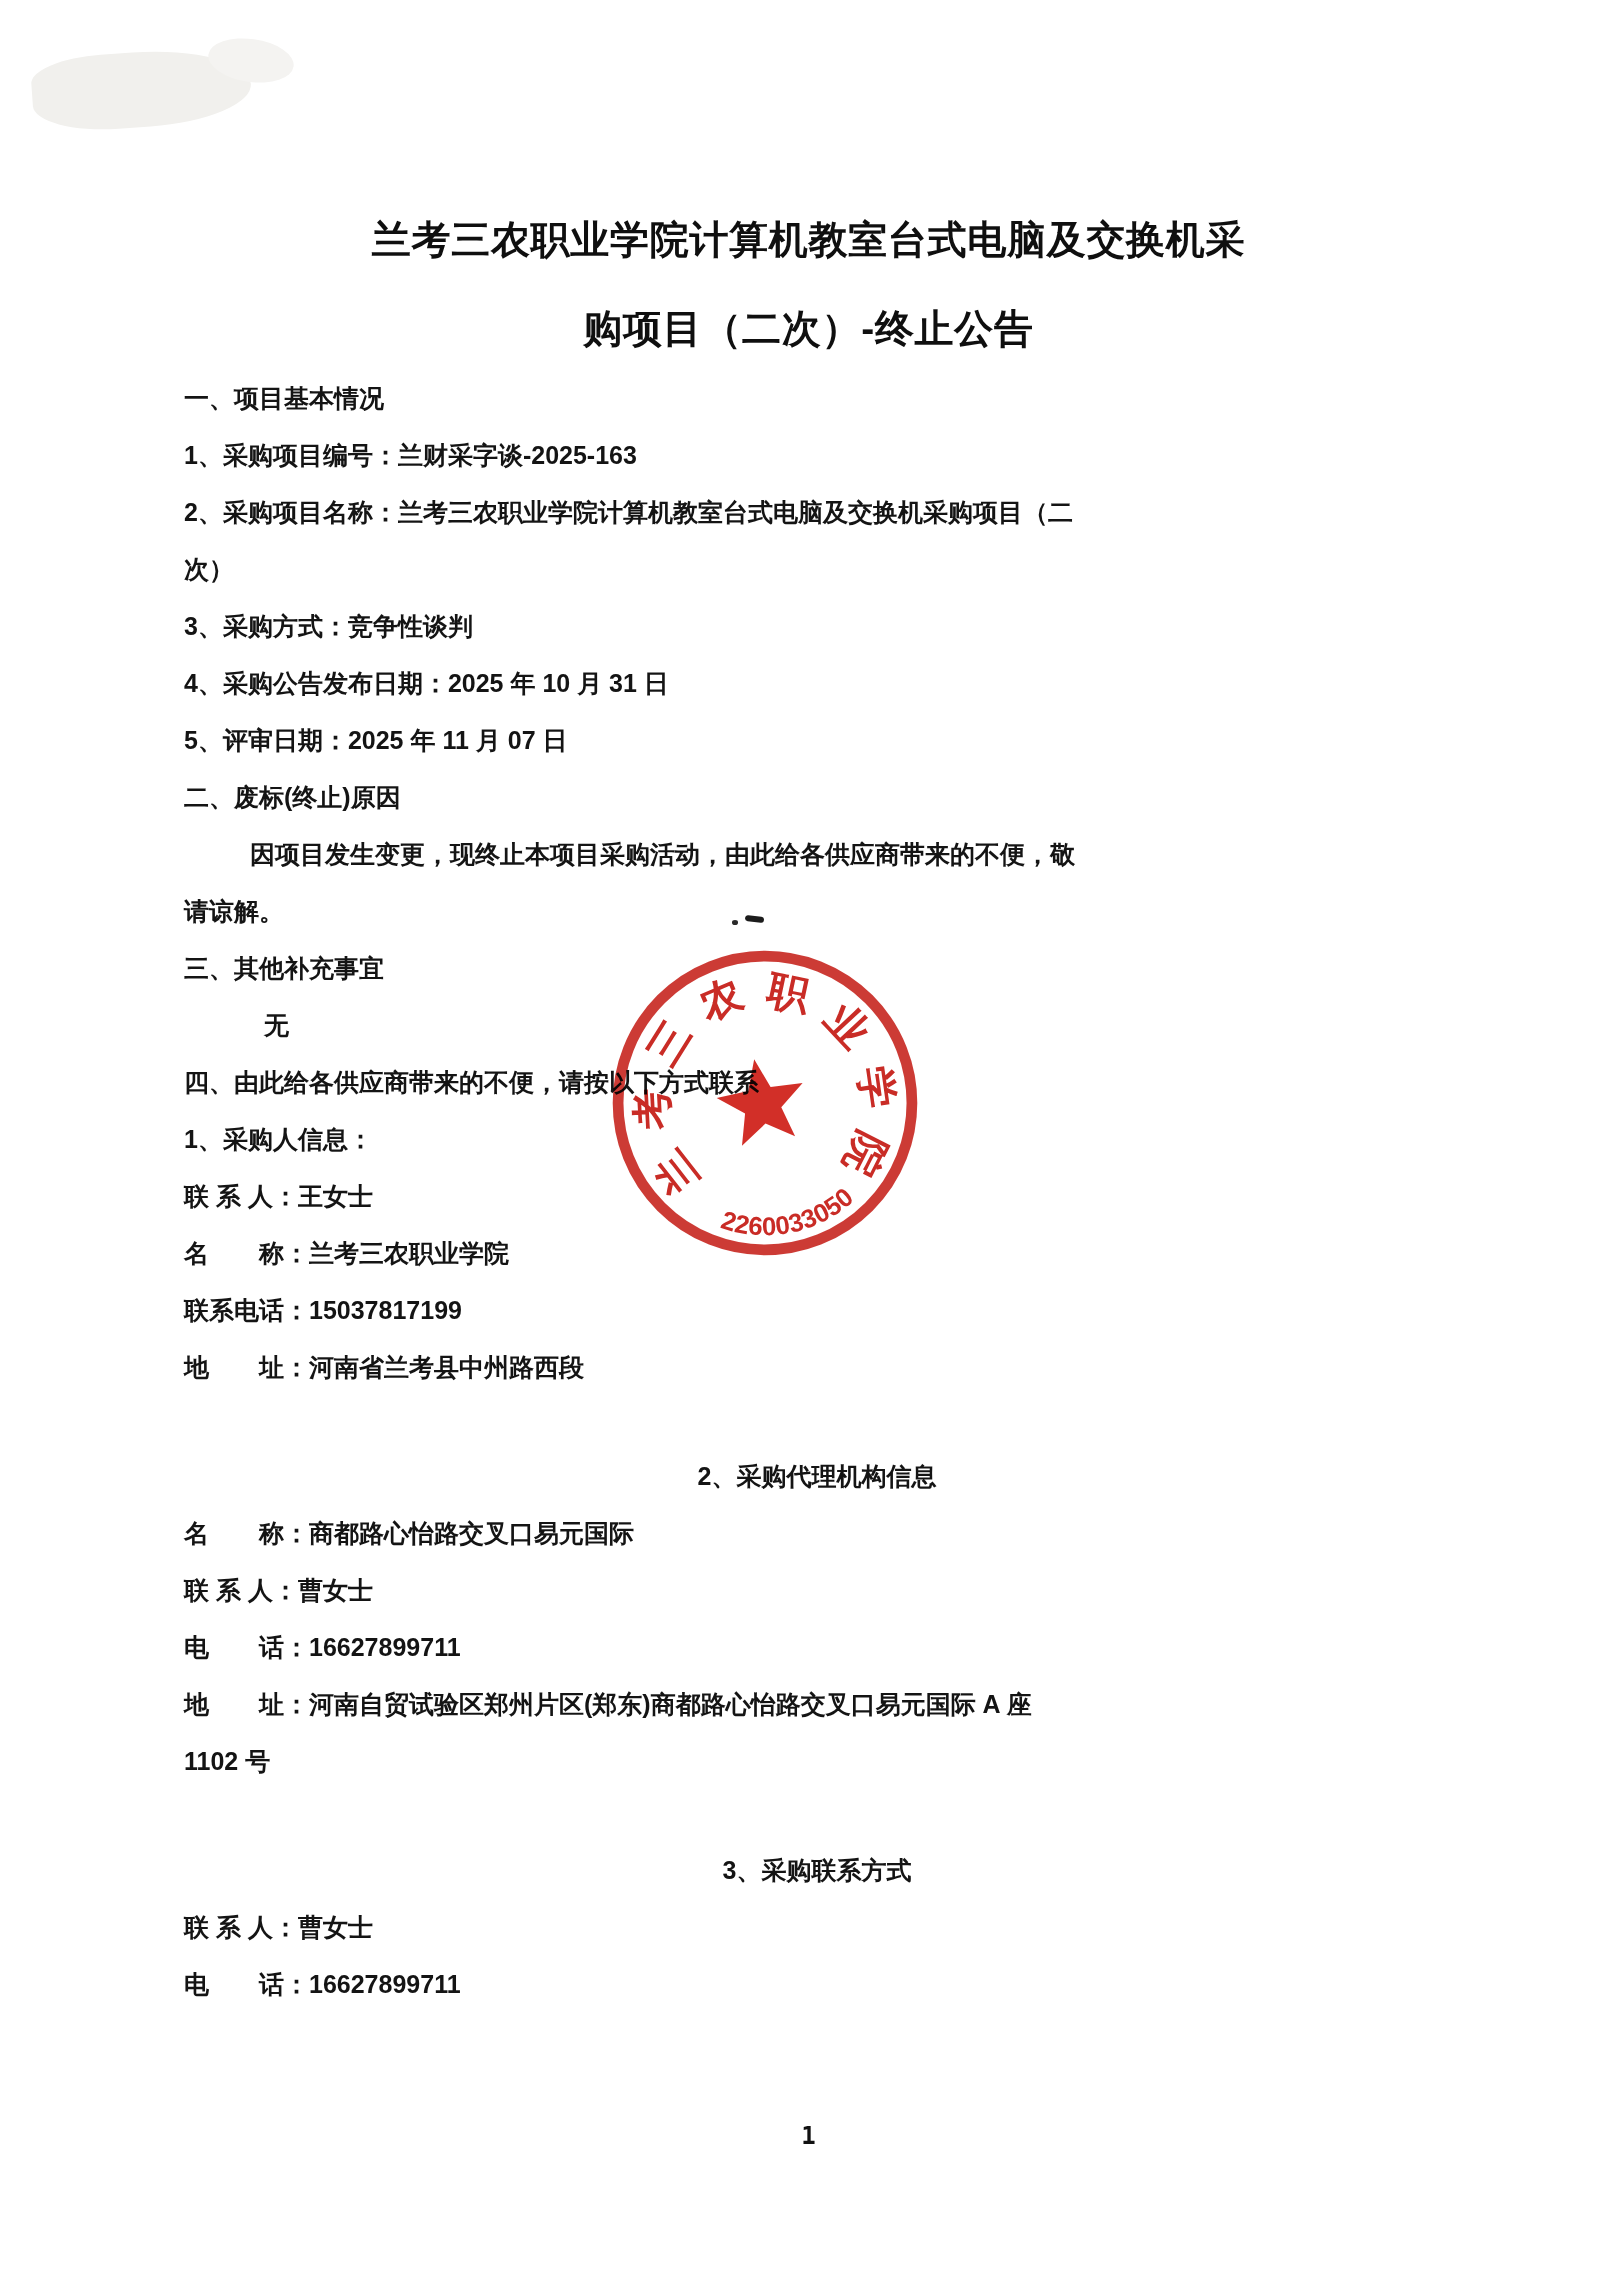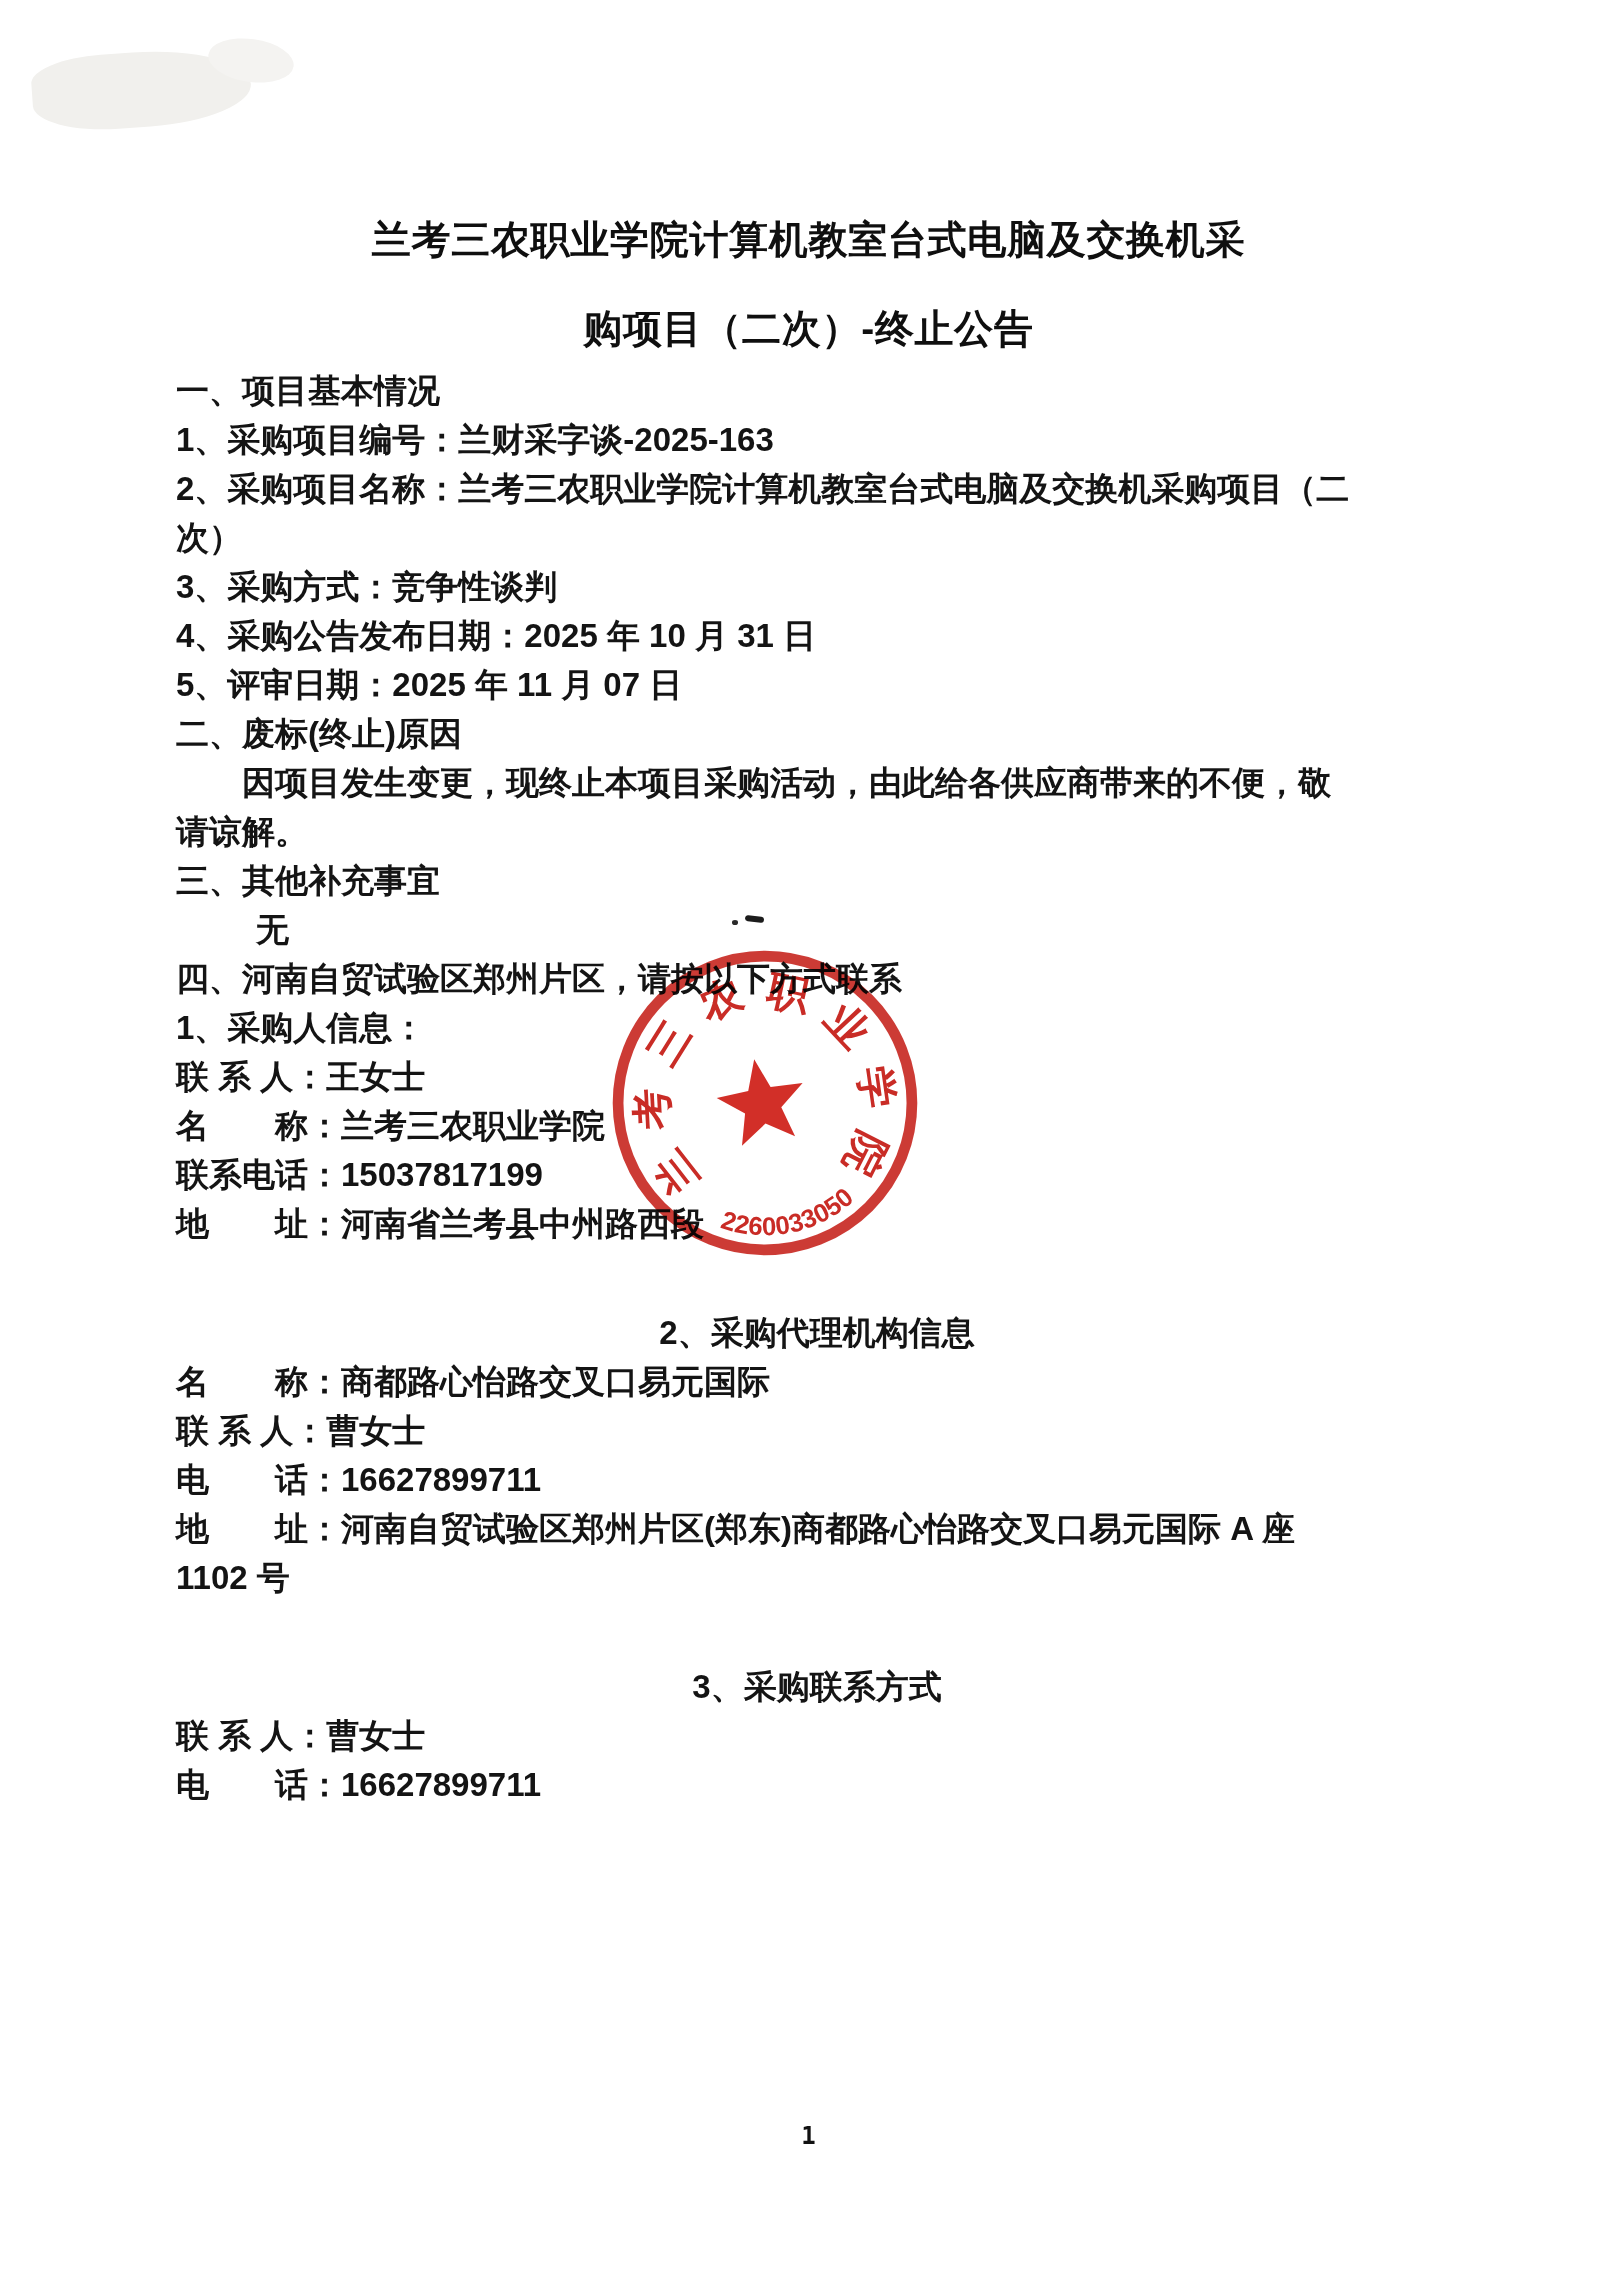--- a/index.html
+++ b/index.html
@@ -50,22 +50,22 @@
     color: #0f0f0f;
   }
   .title .t-line { white-space: nowrap; }
   .content {
     position: absolute;
     left: 176px;
     top: 366px;
     width: 1282px;
   }
   .content p {
-    margin: 0;
-    font-size: 33px;
+    margin: 8px;
+    font-size: 25px;
     line-height: 49px;
     font-weight: 700;
     white-space: nowrap;
     color: #141414;
   }
   .content p.indent { padding-left: 66px; }
   .content p.indent2 { padding-left: 80px; }
   .content p.gap-before { margin-top: 60px; text-align: center; }
   .ink-dash {
     position: absolute;
@@ -139,21 +139,21 @@
     <p>2、采购项目名称：兰考三农职业学院计算机教室台式电脑及交换机采购项目（二</p>
     <p>次）</p>
     <p>3、采购方式：竞争性谈判</p>
     <p>4、采购公告发布日期：2025 年 10 月 31 日</p>
     <p>5、评审日期：2025 年 11 月 07 日</p>
     <p class="heading">二、废标(终止)原因</p>
     <p class="indent">因项目发生变更，现终止本项目采购活动，由此给各供应商带来的不便，敬</p>
     <p>请谅解。</p>
     <p class="heading">三、其他补充事宜</p>
     <p class="indent2">无</p>
-    <p class="heading">四、河南自贸试验区郑州片区，请按以下方式联系</p>
+    <p class="heading">四、由此给各供应商带来的不便，请按以下方式联系</p>
     <p>1、采购人信息：</p>
     <p>联 系 人：王女士</p>
     <p>名　　称：兰考三农职业学院</p>
     <p>联系电话：15037817199</p>
     <p>地　　址：河南省兰考县中州路西段</p>
     <p class="gap-before">2、采购代理机构信息</p>
     <p>名　　称：商都路心怡路交叉口易元国际</p>
     <p>联 系 人：曹女士</p>
     <p>电　　话：16627899711</p>
     <p>地　　址：河南自贸试验区郑州片区(郑东)商都路心怡路交叉口易元国际 A 座</p>

